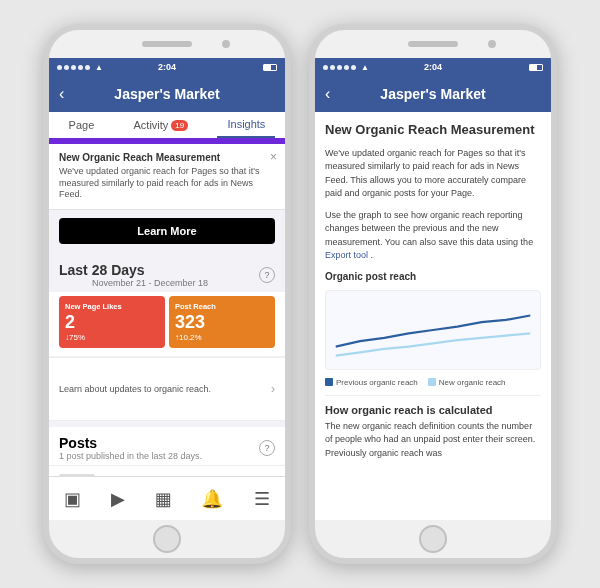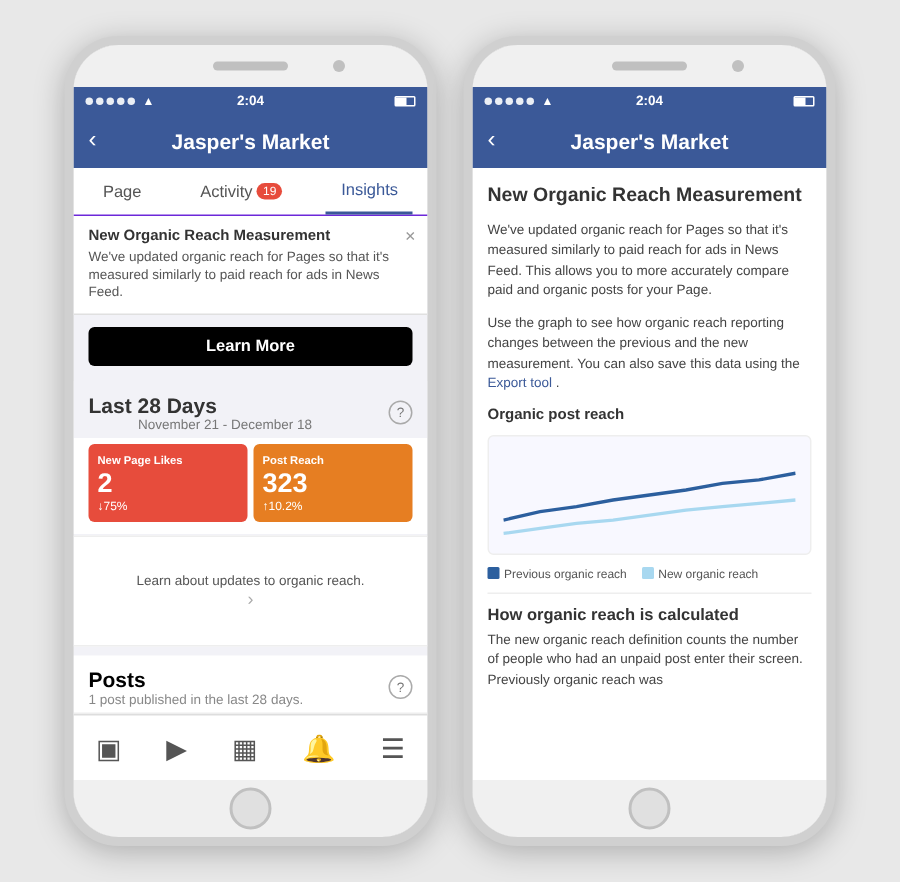--- a/index.html
+++ b/index.html
@@ -124,21 +124,21 @@
       font-size: 14px;
       font-weight: 600;
     }
     
     .tab-row {
       background: white;
       height: 32px;
       display: flex;
       align-items: flex-end;
       justify-content: space-around;
-      border-bottom: 1px solid #6d28d9;
+      border-bottom: 6px solid #6d28d9;
       flex-shrink: 0;
     }
     .tab-item {
       font-size: 11px;
       color: #555;
       padding: 0 10px;
       height: 100%;
       display: flex;
       align-items: center;
       position: relative;
@@ -260,21 +260,20 @@
       background: white;
       padding: 24px 10px;
       font-size: 9px;
       color: #555;
       border-top: 1px solid #eee;
       border-bottom: 1px solid #eee;
       display: flex;
       align-items: center;
       justify-content: space-between;
       margin-top: 1px;
-      flex-direction: column;
     }
     
     .posts-section {
       background: white;
       margin-top: 6px;
     }
     .posts-header {
       padding: 8px 10px 4px;
       display: flex;
       justify-content: space-between;

